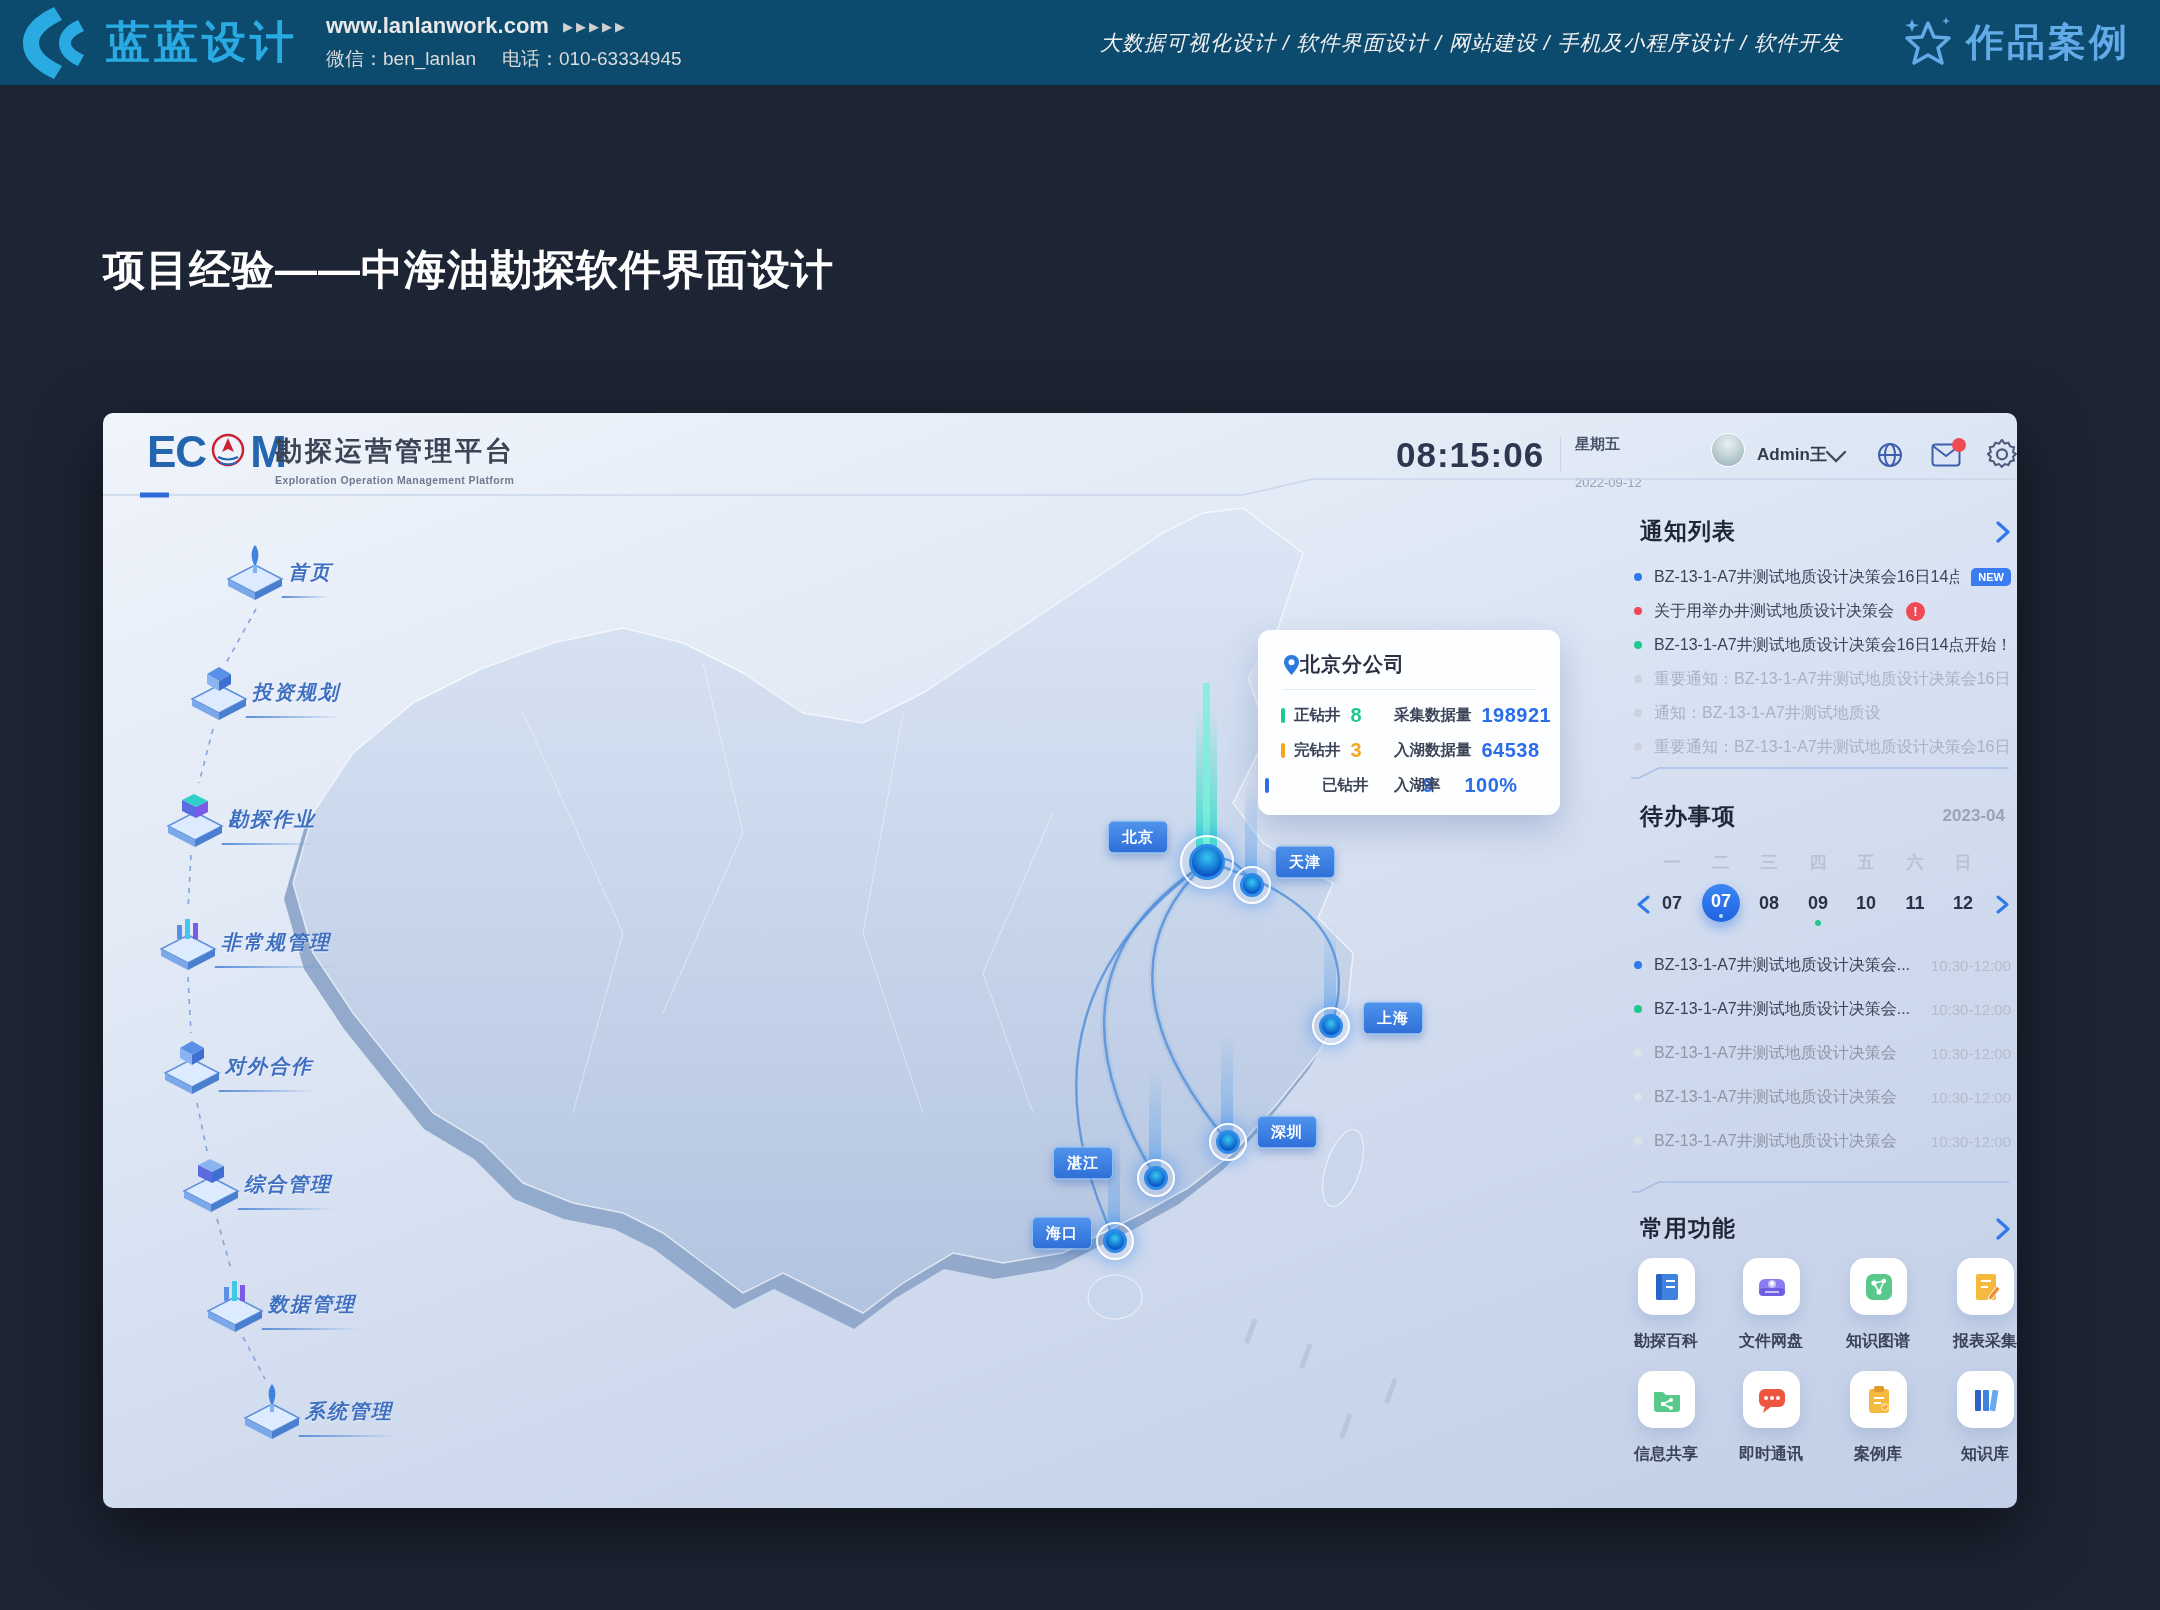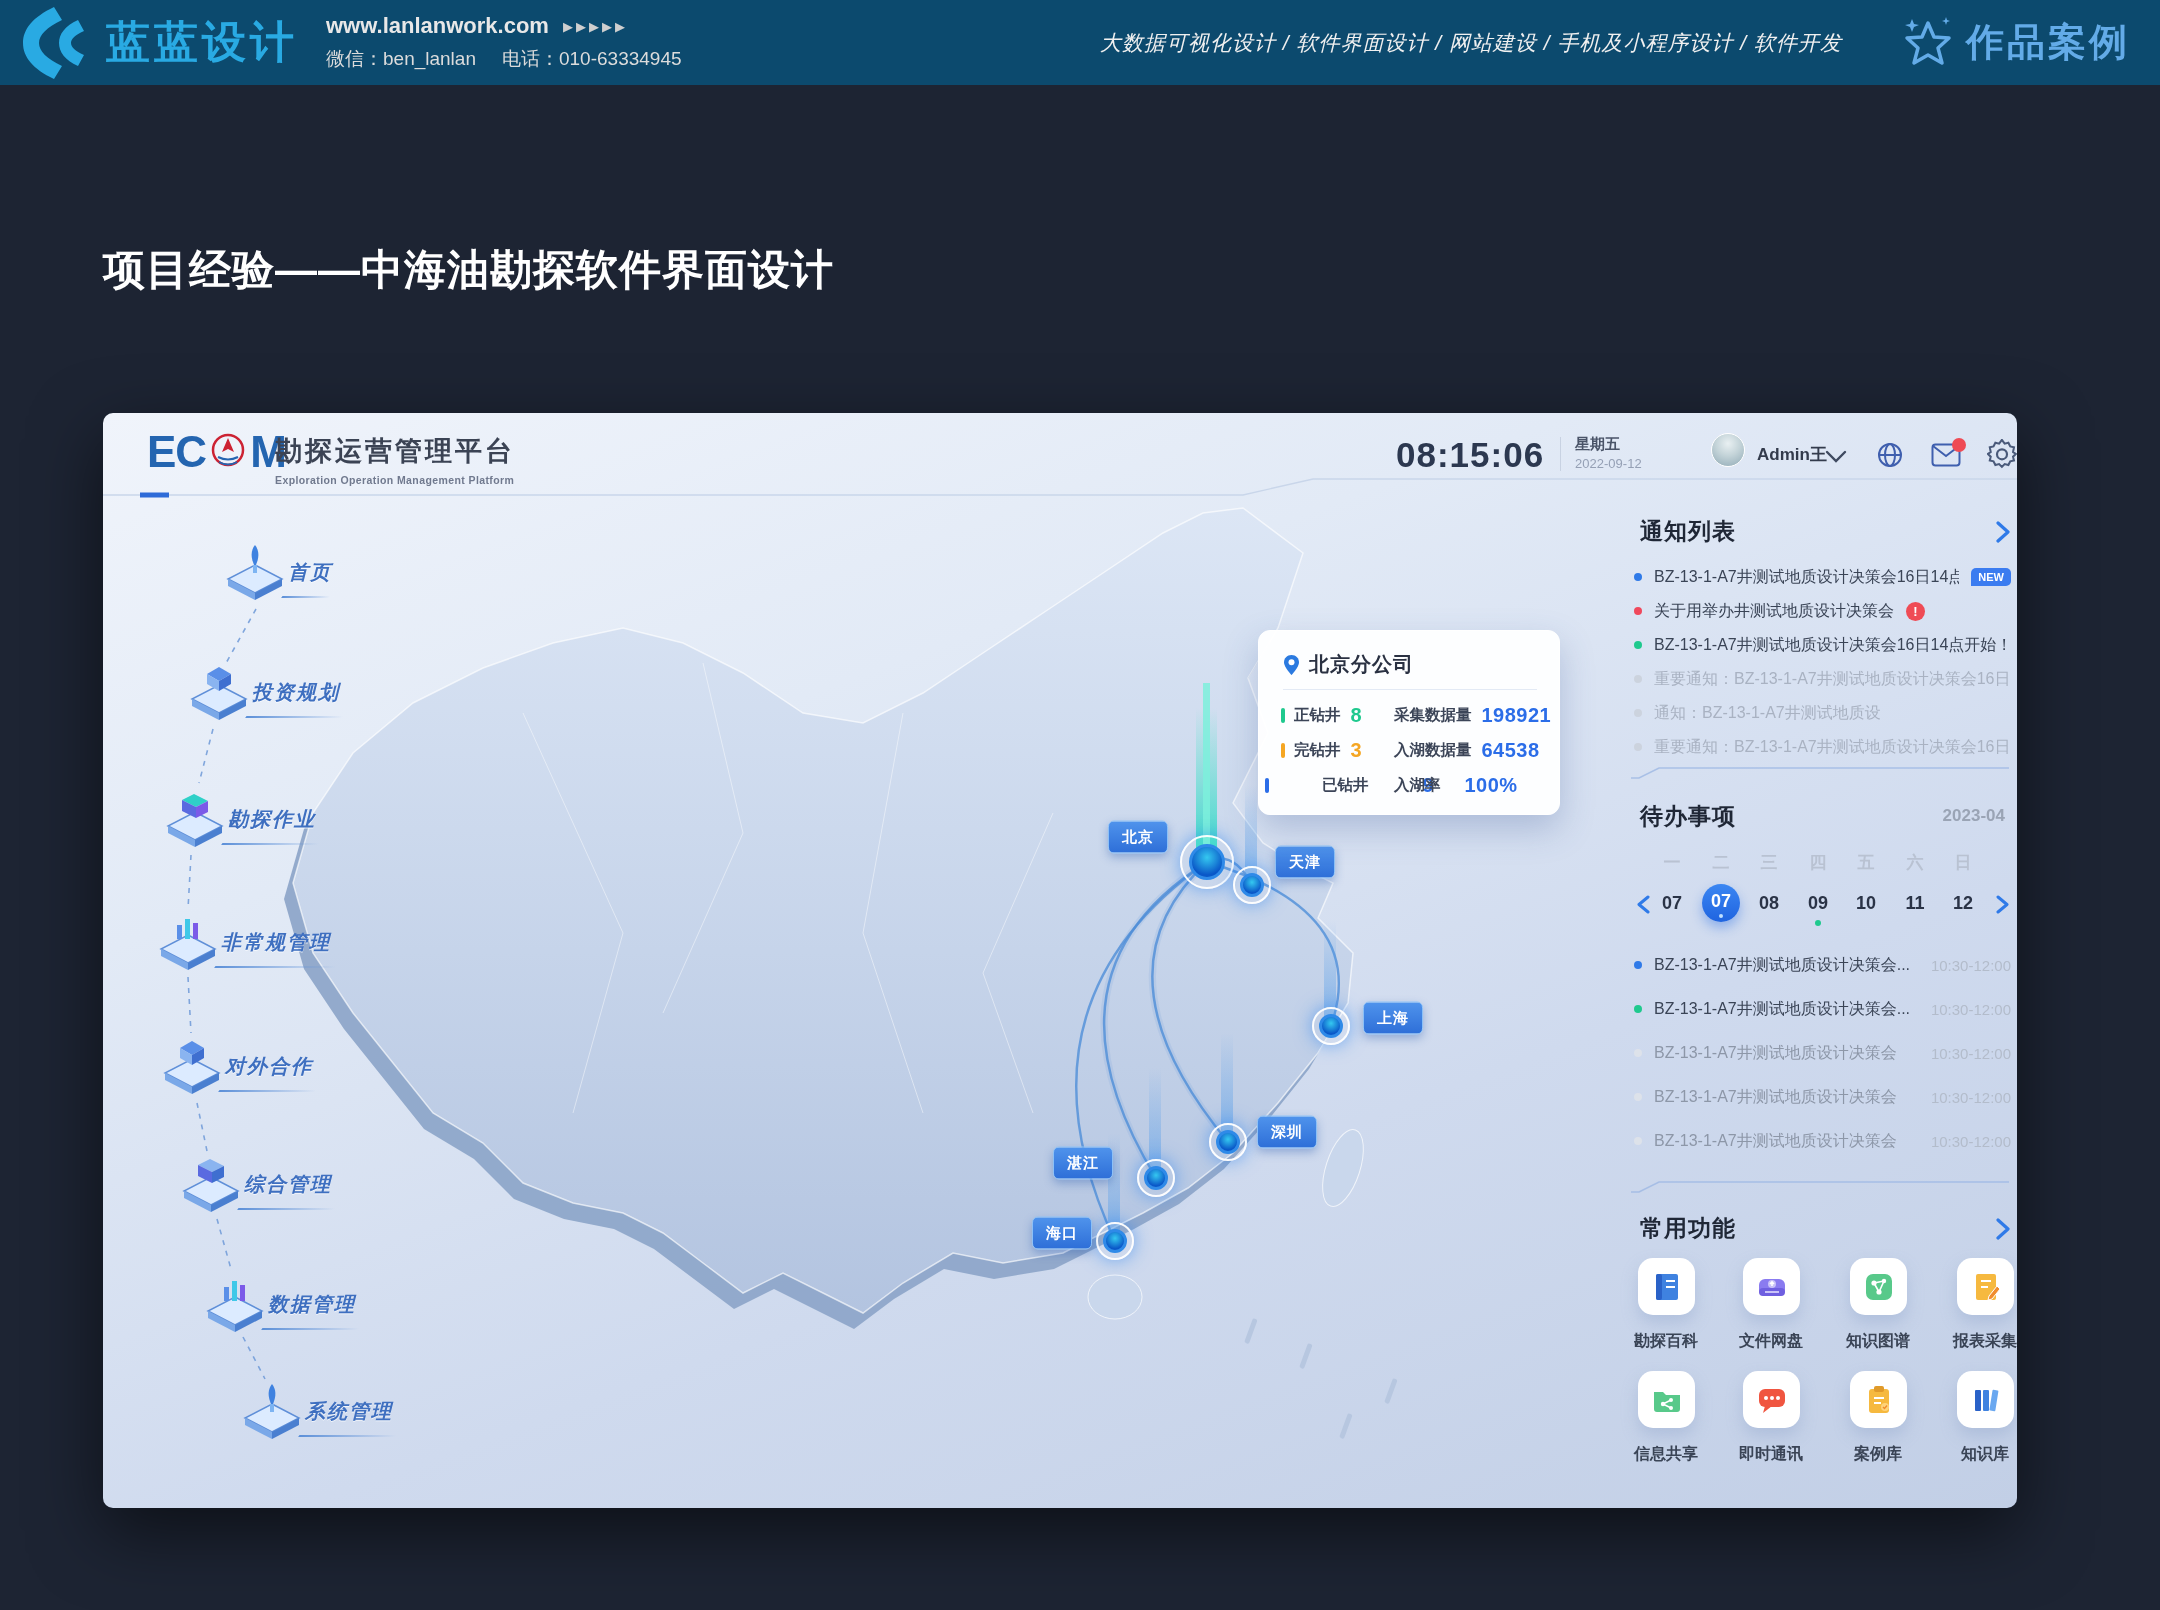--- a/index.html
+++ b/index.html
@@ -30,21 +30,21 @@
   .dash-header { position:absolute; left:0; top:0; width:1914px; height:84px; z-index:40; }
   .ecm { position:absolute; left:44px; top:14px; display:flex; align-items:center; }
   .ecm-letters { font-size:44px; font-weight:800; color:#2465b0; letter-spacing:-1px; }
   .plat-title { position:absolute; left:172px; top:20px; }
   .plat-title .cn { font-size:27px; font-weight:800; color:#3b4354; letter-spacing:3px; }
   .plat-title .en { font-size:10.5px; color:#70798e; margin-top:5px; letter-spacing:.4px; font-weight:600; }
   .clock { position:absolute; left:1293px; top:22px; display:flex; }
   .clock .time { font-size:35px; color:#2c3850; font-weight:600; letter-spacing:1px; }
   .clock .sep { width:1px; height:34px; background:#c8d2e2; margin:2px 14px 0 16px; }
   .clock .wd { font-size:15px; color:#4a5468; font-weight:600; }
-  .clock .dt { font-size:13px; color:#95a0b5; margin-top:2px; }
+  .clock .dt { font-size:13px; color:#95a0b5; margin-top:21px; }
   .avatar { position:absolute; left:1608px; top:20px; width:34px; height:34px; border-radius:50%;
     background:radial-gradient(circle at 50% 30%, #e9f0f2 0%, #c3d3d8 45%, #8fa9b5 100%); border:1px solid #ffffff; }
   .user-name { position:absolute; left:1654px; top:30px; font-size:17px; color:#333b4c; font-weight:600; }
   .hdr-ico { position:absolute; top:28px; }
   
   .side-item { position:absolute; display:flex; align-items:center; z-index:30; cursor:pointer; }
   .side-label { font-size:20px; font-weight:800; font-style:italic; color:#3e6fc0; letter-spacing:2px; position:relative; text-shadow:0 1px 0 rgba(255,255,255,.7); }
   .side-label::after { content:""; position:absolute; left:-6px; bottom:-12px; width:110%; height:1.5px;
     background:linear-gradient(90deg,#5b8fd8,rgba(91,143,216,0)); transform:skewX(-35deg); }
   
@@ -52,21 +52,21 @@
     background:linear-gradient(180deg,#4f93ec 0%,#2e6fd8 100%); border:1px solid #8cc0f6; border-radius:6px;
     color:#fff; font-size:15px; font-weight:600; padding:6px 13px; letter-spacing:1px;
     box-shadow:0 4px 10px rgba(30,80,170,.35); cursor:pointer; }
   .marker { position:absolute; transform:translate(-50%,-50%); z-index:25; border-radius:50%;
     border:2px solid rgba(255,255,255,.95); display:flex; align-items:center; justify-content:center;
     box-shadow:0 0 18px rgba(40,130,240,.6); }
   .marker .mid { border-radius:50%; border:3px solid #2f8ae8; background:radial-gradient(circle at 50% 35%, #35c8f0 0%, #0a58c8 70%); }
   
   .info-card { position:absolute; left:1155px; top:217px; width:302px; height:185px; z-index:35;
     background:rgba(255,255,255,.94); border-radius:12px; box-shadow:0 14px 34px rgba(60,90,150,.28); border:1px solid #ffffff; }
-  .ic-head { position:absolute; left:24px; top:20px; display:flex; align-items:center; gap:9px; }
+  .ic-head { position:absolute; left:24px; top:20px; display:flex; align-items:center; }
   .ic-title { font-size:20px; font-weight:800; color:#2a3142; letter-spacing:1px; }
   .ic-div { position:absolute; left:24px; top:58px; width:254px; height:1px; background:#e3eaf5; }
   .ic-row { position:absolute; display:flex; align-items:center; }
   .ic-bar { width:4px; height:15px; border-radius:2px; margin-right:9px; }
   .ic-lab { font-size:15.5px; color:#3c4558; font-weight:600; }
   .ic-val { font-size:20px; font-weight:800; margin-left:10px; }
   .ic-val2 { font-size:20px; font-weight:800; color:#2b6de8; letter-spacing:.5px; }
   
   .panel { position:absolute; left:1500px; top:0; width:414px; height:1095px; z-index:30; }
   .sec-title { position:absolute; left:37px; font-size:23px; font-weight:800; color:#1f2736; letter-spacing:1px; }

